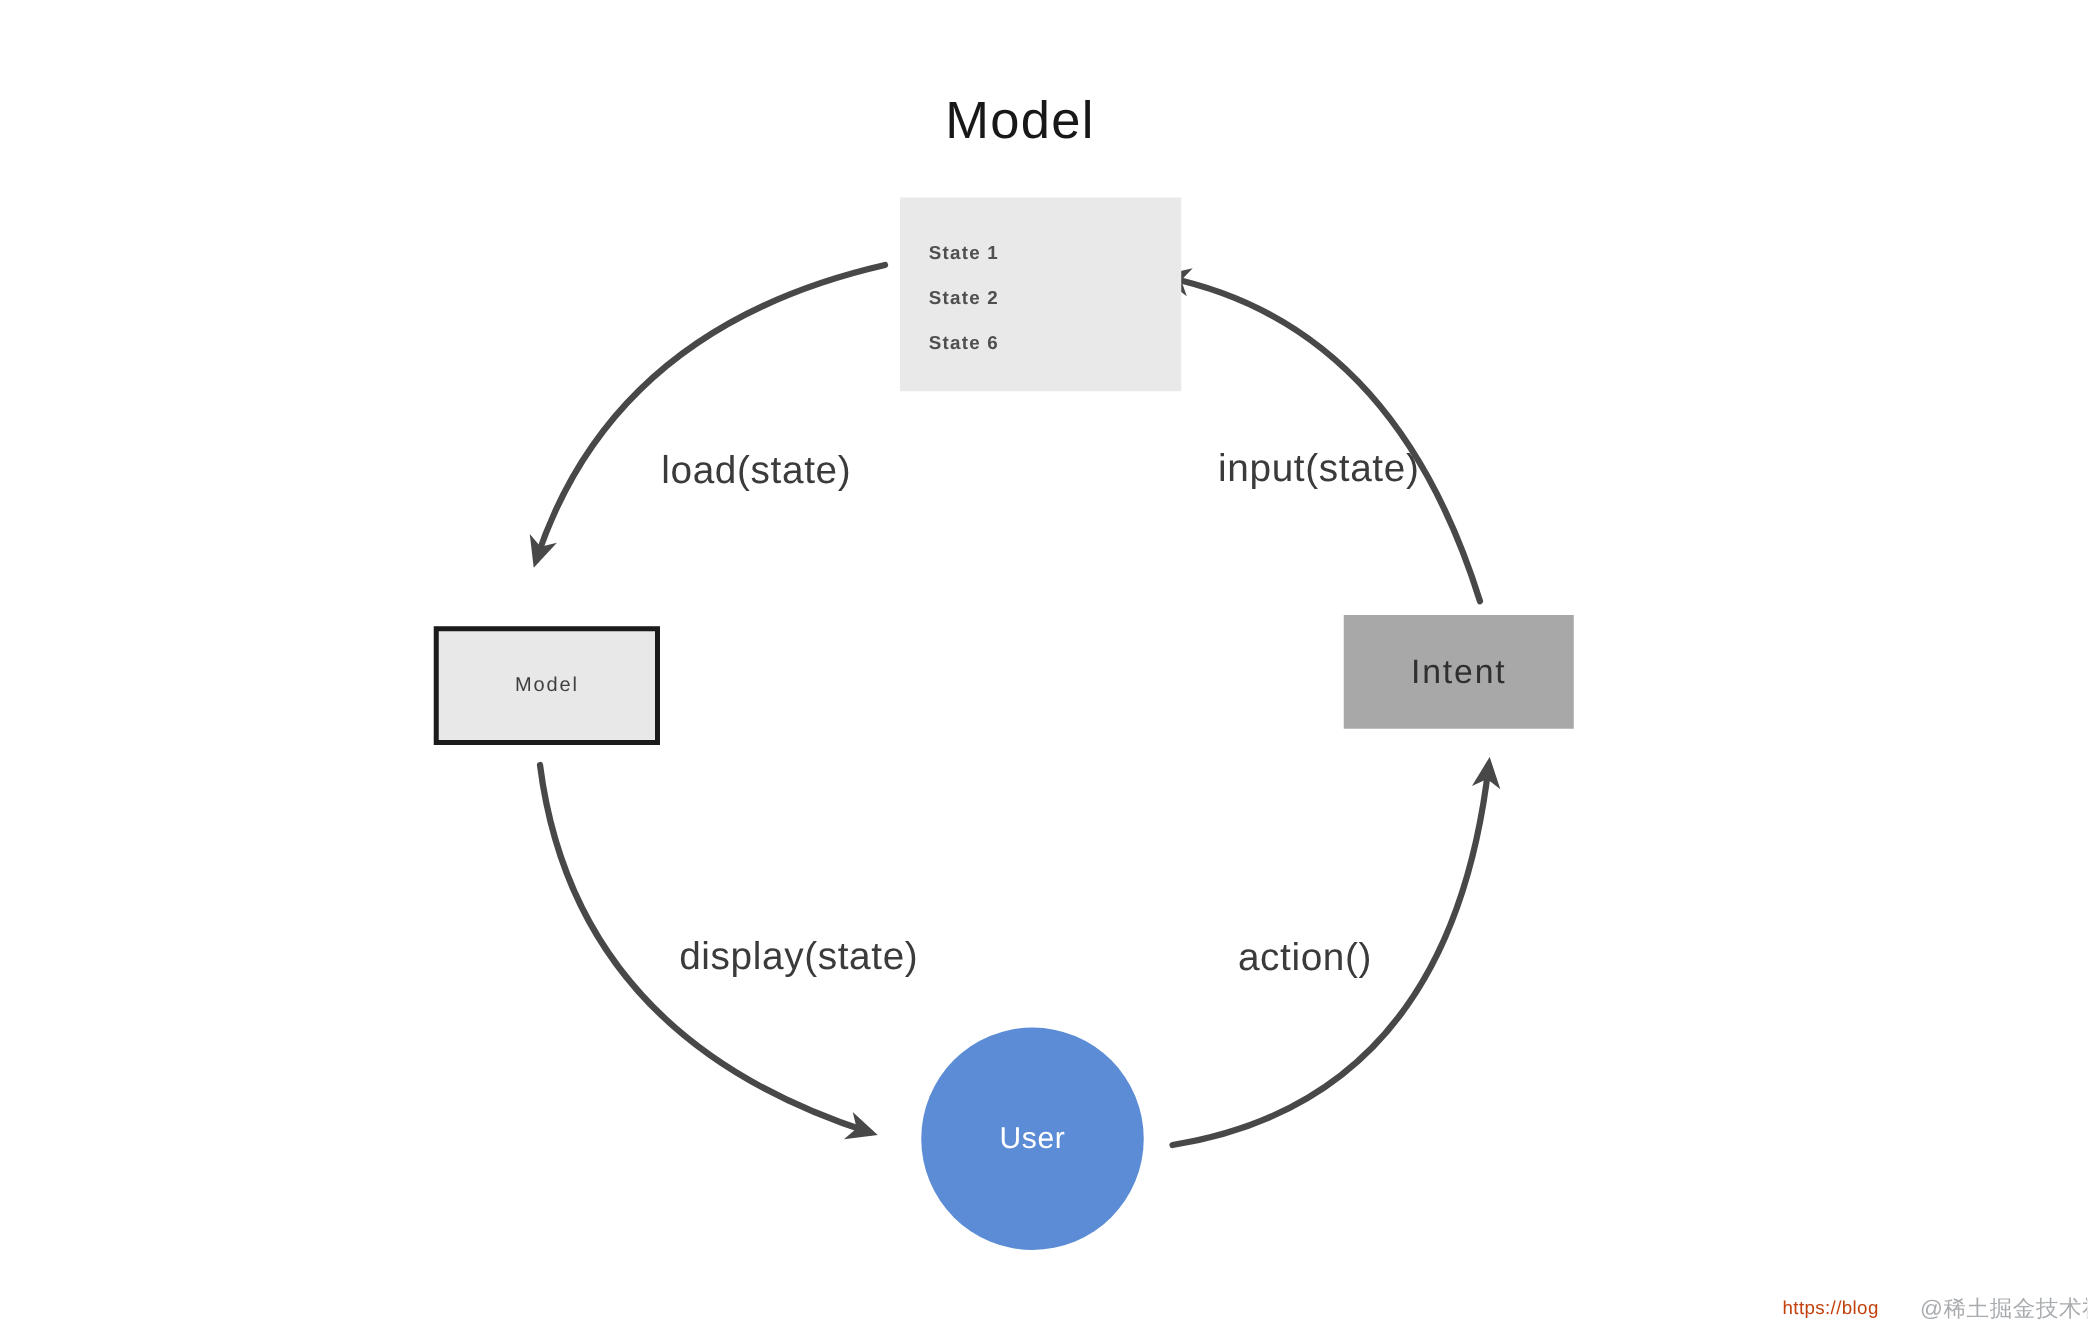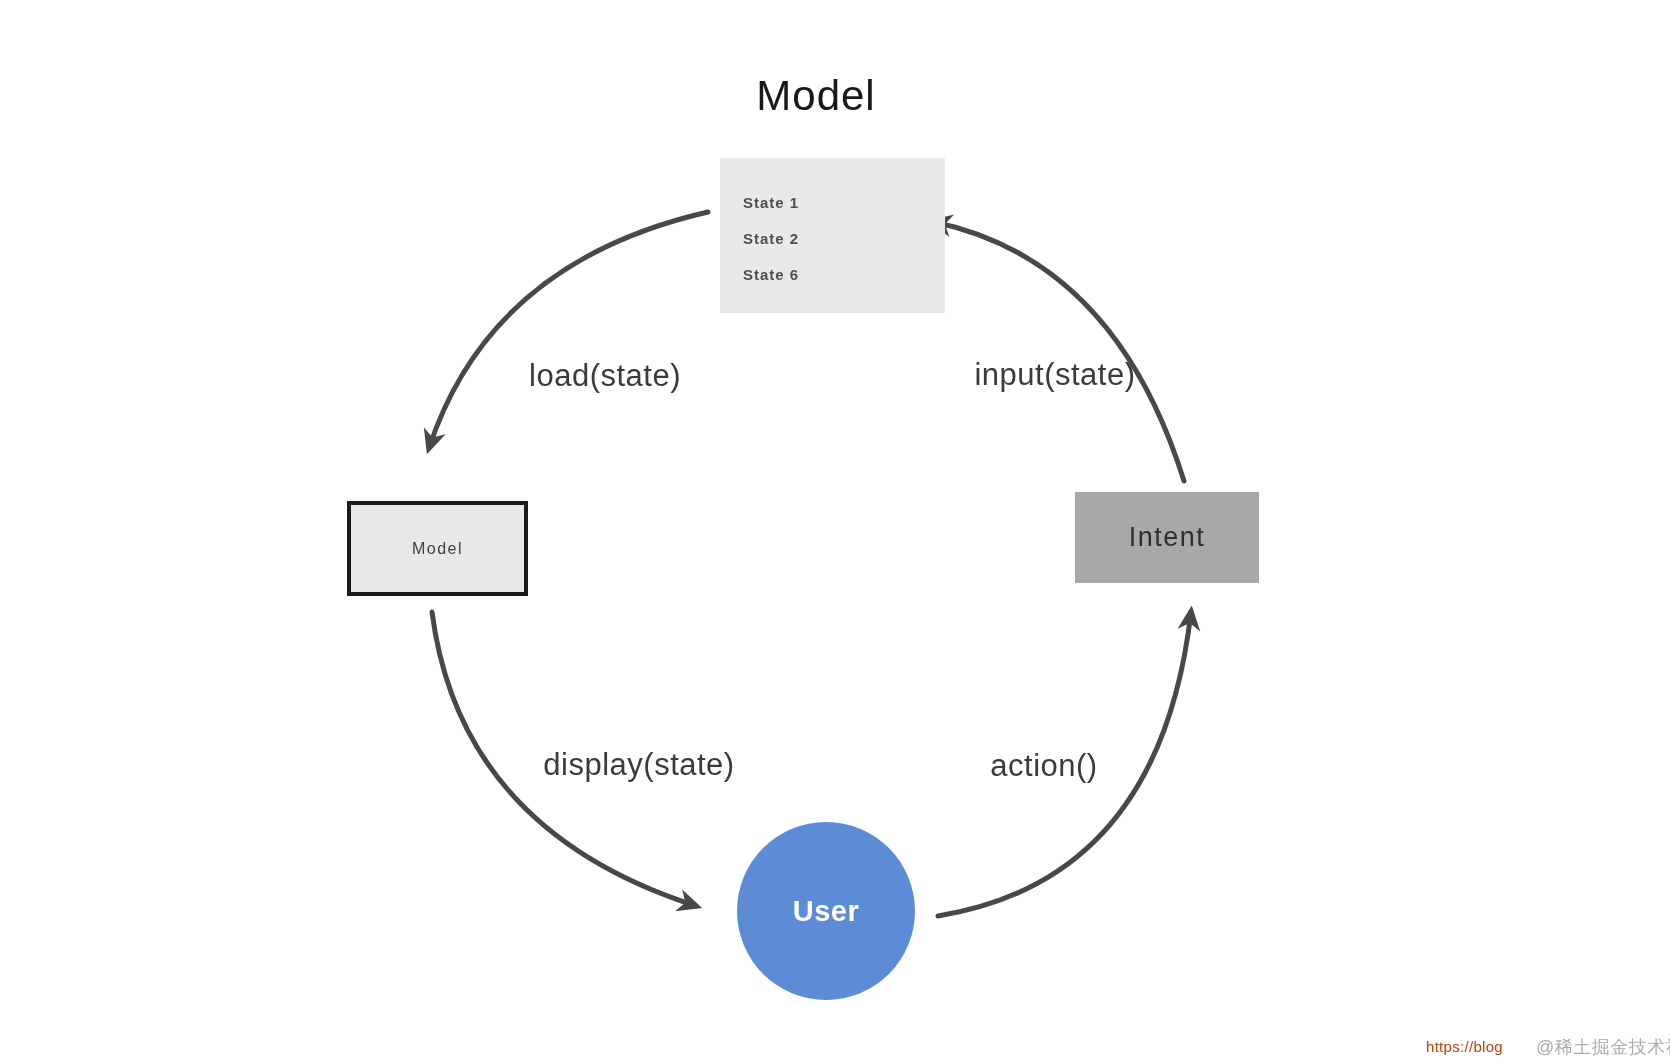--- a/index.html
+++ b/index.html
@@ -41,21 +41,21 @@
     background:#a8a8a8;
     display:flex;align-items:center;justify-content:center;
   }
   .intent-label{font-size:27px;color:#2f2f2f;letter-spacing:1.5px;white-space:nowrap;}
 
   .user-circle{
     left:737px;top:822px;width:178px;height:178px;
     background:#5b8cd5;border-radius:50%;
     display:flex;align-items:center;justify-content:center;
   }
-  .user-label{font-size:29px;font-weight:700;color:#ffffff;letter-spacing:0.5px;white-space:nowrap;}
+  .user-label{font-size:24px;font-weight:400;color:#ffffff;letter-spacing:0.5px;white-space:nowrap;}
 
   .edge-label{
     position:absolute;transform:translate(-50%,-50%);
     font-size:31px;color:#3b3b3b;letter-spacing:0.5px;white-space:nowrap;
   }
   .edge-label.load    {left:605px;top:376px;}
   .edge-label.input   {left:1042px;top:375px;margin-left:13px;}
   .edge-label.display {left:639px;top:765px;}
   .edge-label.action  {left:1044px;top:766px;}
 

